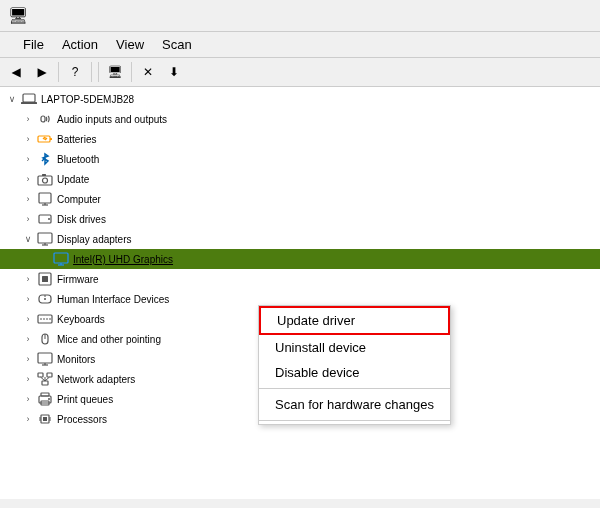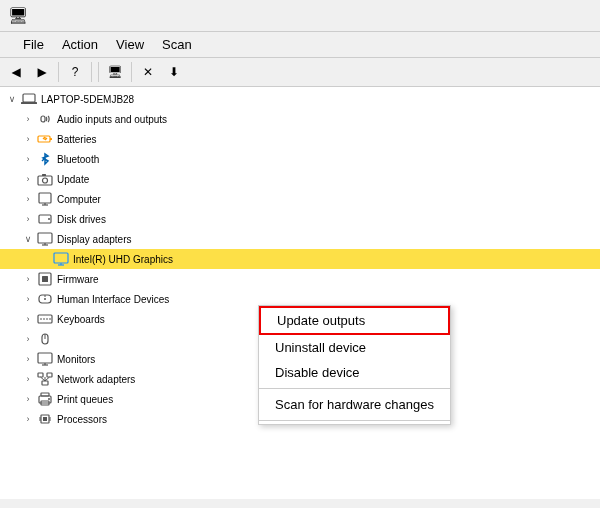--- a/index.html
+++ b/index.html
@@ -135,21 +135,21 @@
     .icon-firmware { color: #555; }
     .icon-hid { color: #555; }
     .icon-keyboard { color: #555; }
     .icon-mice { color: #555; }
     .icon-monitor { color: #555; }
     .icon-network { color: #555; }
     .icon-printer { color: #555; }
     .icon-processor { color: #555; }
     .icon-gpu { color: #1e90ff; }
 
-    .selected-item { background: #fde047; }
+    .selected-item { background: #4d7c0f; text-decoration: underline; }
   </style>
 </head>
 <body>
 
 <div class="title-bar">
   <span class="title-bar-icon">🖥</span>
   <span class="title-bar-text"></span>
 </div>
 
 <div class="menu-bar">
@@ -307,20 +307,21 @@
         <span class="item-label">Keyboards</span>
       </div>
       <div class="tree-item indent-1">
         <span class="expand-icon">›</span>
         <span class="item-icon icon-mice">
           <svg width="16" height="16" viewBox="0 0 16 16">
             <rect x="5" y="3" width="6" height="10" rx="3" fill="none" stroke="#555" stroke-width="1.2"></rect>
             <line x1="8" y1="3" x2="8" y2="8" stroke="#555" stroke-width="1"></line>
           </svg>
         </span>
+        <span class="item-label">Mice and other pointing</span>
       </div>
       <div class="tree-item indent-1">
         <span class="expand-icon">›</span>
         <span class="item-icon icon-monitor">
           <svg width="16" height="16" viewBox="0 0 16 16">
             <rect x="1" y="2" width="14" height="10" rx="1" fill="none" stroke="#555" stroke-width="1.2"></rect>
             <line x1="5" y1="14" x2="11" y2="14" stroke="#555" stroke-width="1.2"></line>
             <line x1="8" y1="12" x2="8" y2="14" stroke="#555" stroke-width="1.2"></line>
           </svg>
         </span>
@@ -362,20 +363,20 @@
             <line x1="2" y1="9" x2="4" y2="9" stroke="#555" stroke-width="1"></line>
             <line x1="12" y1="7" x2="14" y2="7" stroke="#555" stroke-width="1"></line>
             <line x1="12" y1="9" x2="14" y2="9" stroke="#555" stroke-width="1"></line>
           </svg>
         </span>
         <span class="item-label">Processors</span>
       </div>
     </div>
 
   <div class="context-menu" id="contextMenu" style="top: 218px; left: 258px;">
-  <div class="context-menu-item highlighted">Update outputs</div>
+  <div class="context-menu-item highlighted">Update driver</div>
       <div class="context-menu-item">Uninstall device</div>
       <div class="context-menu-item">Disable device</div>
       <div class="context-menu-separator"></div>
       <div class="context-menu-item">Scan for hardware changes</div>
       <div class="context-menu-separator"></div>
     </div>
 </div>
 
 </body></html>

